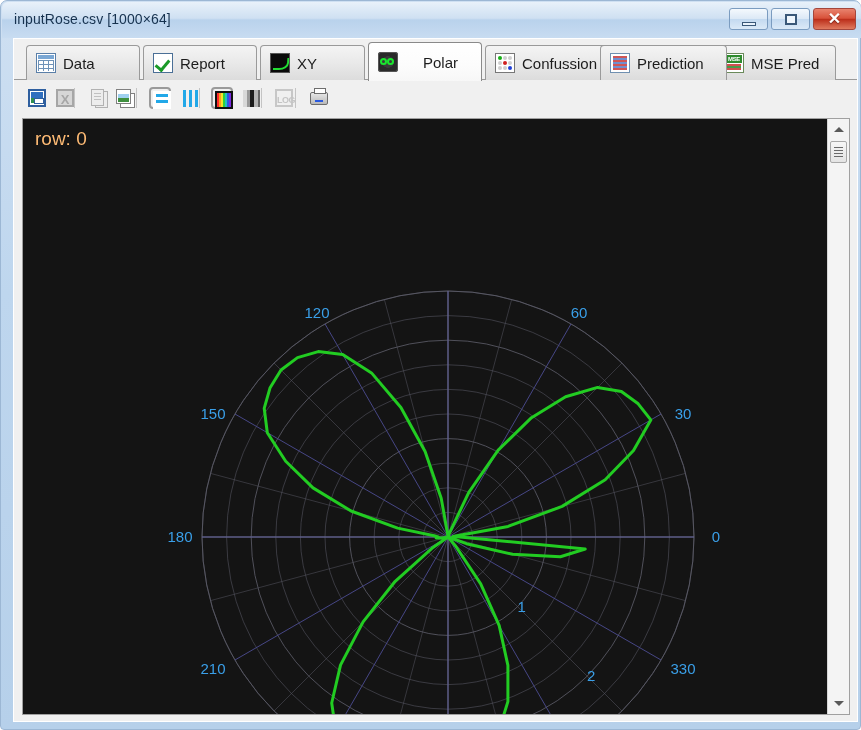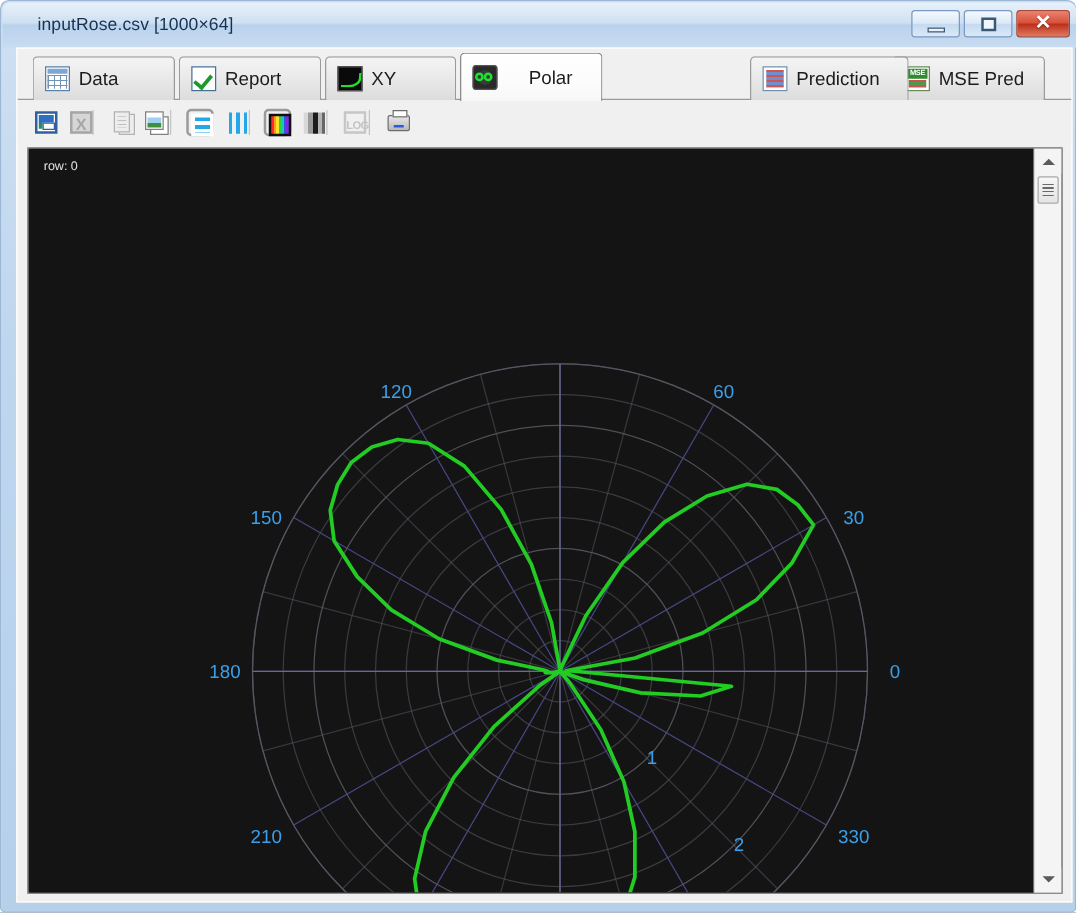--- a/index.html
+++ b/index.html
@@ -36,21 +36,20 @@
     background: linear-gradient(to bottom, #e8f1fa 0%, #cfe0f2 45%, #b9d2ec 50%, #c8dcf1 100%);
     overflow: hidden;
   }
   #title-text {
     position: absolute;
     left: 12px; top: 9px;
     font-size: 14px;
     color: #16324f;
     letter-spacing: 0.1px;
     white-space: nowrap;
-    margin-left: 16px;
   }
   .winbtn {
     position: absolute;
     top: 6px;
     width: 39px;
     height: 22px;
     border-radius: 3px;
     border: 1px solid #7b9cc0;
     background: linear-gradient(to bottom, #f4f9fd 0%, #dce9f6 48%, #c4daf0 52%, #dbe9f7 100%);
     box-sizing: border-box;
@@ -392,22 +391,22 @@
     position: absolute;
     left: 0; top: 0;
     width: 804px;
     height: 595px;
     background: #141414;
     overflow: hidden;
   }
   #rowlabel {
     position: absolute;
     left: 12px; top: 9px;
-    font-size: 10px;
-    color: #e5e5e5;
+    font-size: 19px;
+    color: #fdba74;
     z-index: 5;
   }
   #polarsvg { position: absolute; left: 0; top: 0; }
 
   
   #vscroll {
     position: absolute;
     right: 0; top: 0;
     width: 22px;
     height: 595px;
@@ -491,20 +490,36 @@
           <span class="tab-icon ic-check"></span>
           <span class="tab-label">Report</span>
         </div>
         <div class="tab" style="left: 246px; width: 105px;">
           <span class="tab-icon ic-wave"></span>
           <span class="tab-label">XY</span>
         </div>
         <div class="tab active" style="left: 354px; width: 114px; gap: 18px;">
           <span class="tab-icon ic-polar"></span>
           <span class="tab-label">Polar</span>
+        </div>
+        <div class="tab" style="left: 471px; width: 138px;">
+          <span class="tab-icon ic-confusion">
+            <span class="ic-dots">
+              <i class="g"></i>
+              <i></i>
+              <i></i>
+              <i></i>
+              <i class="r"></i>
+              <i></i>
+              <i></i>
+              <i></i>
+              <i class="b"></i>
+            </span>
+          </span>
+          <span class="tab-label">Confussion</span>
         </div>
         <div class="tab" style="left: 700px; width: 122px;">
           <span class="tab-icon ic-mse">
             <span class="mse-top">MSE</span>
           </span>
           <span class="tab-label">MSE Pred</span>
         </div>
         <div class="tab" style="left: 586px; width: 127px;">
           <span class="tab-icon ic-pred"></span>
           <span class="tab-label">Prediction</span>

